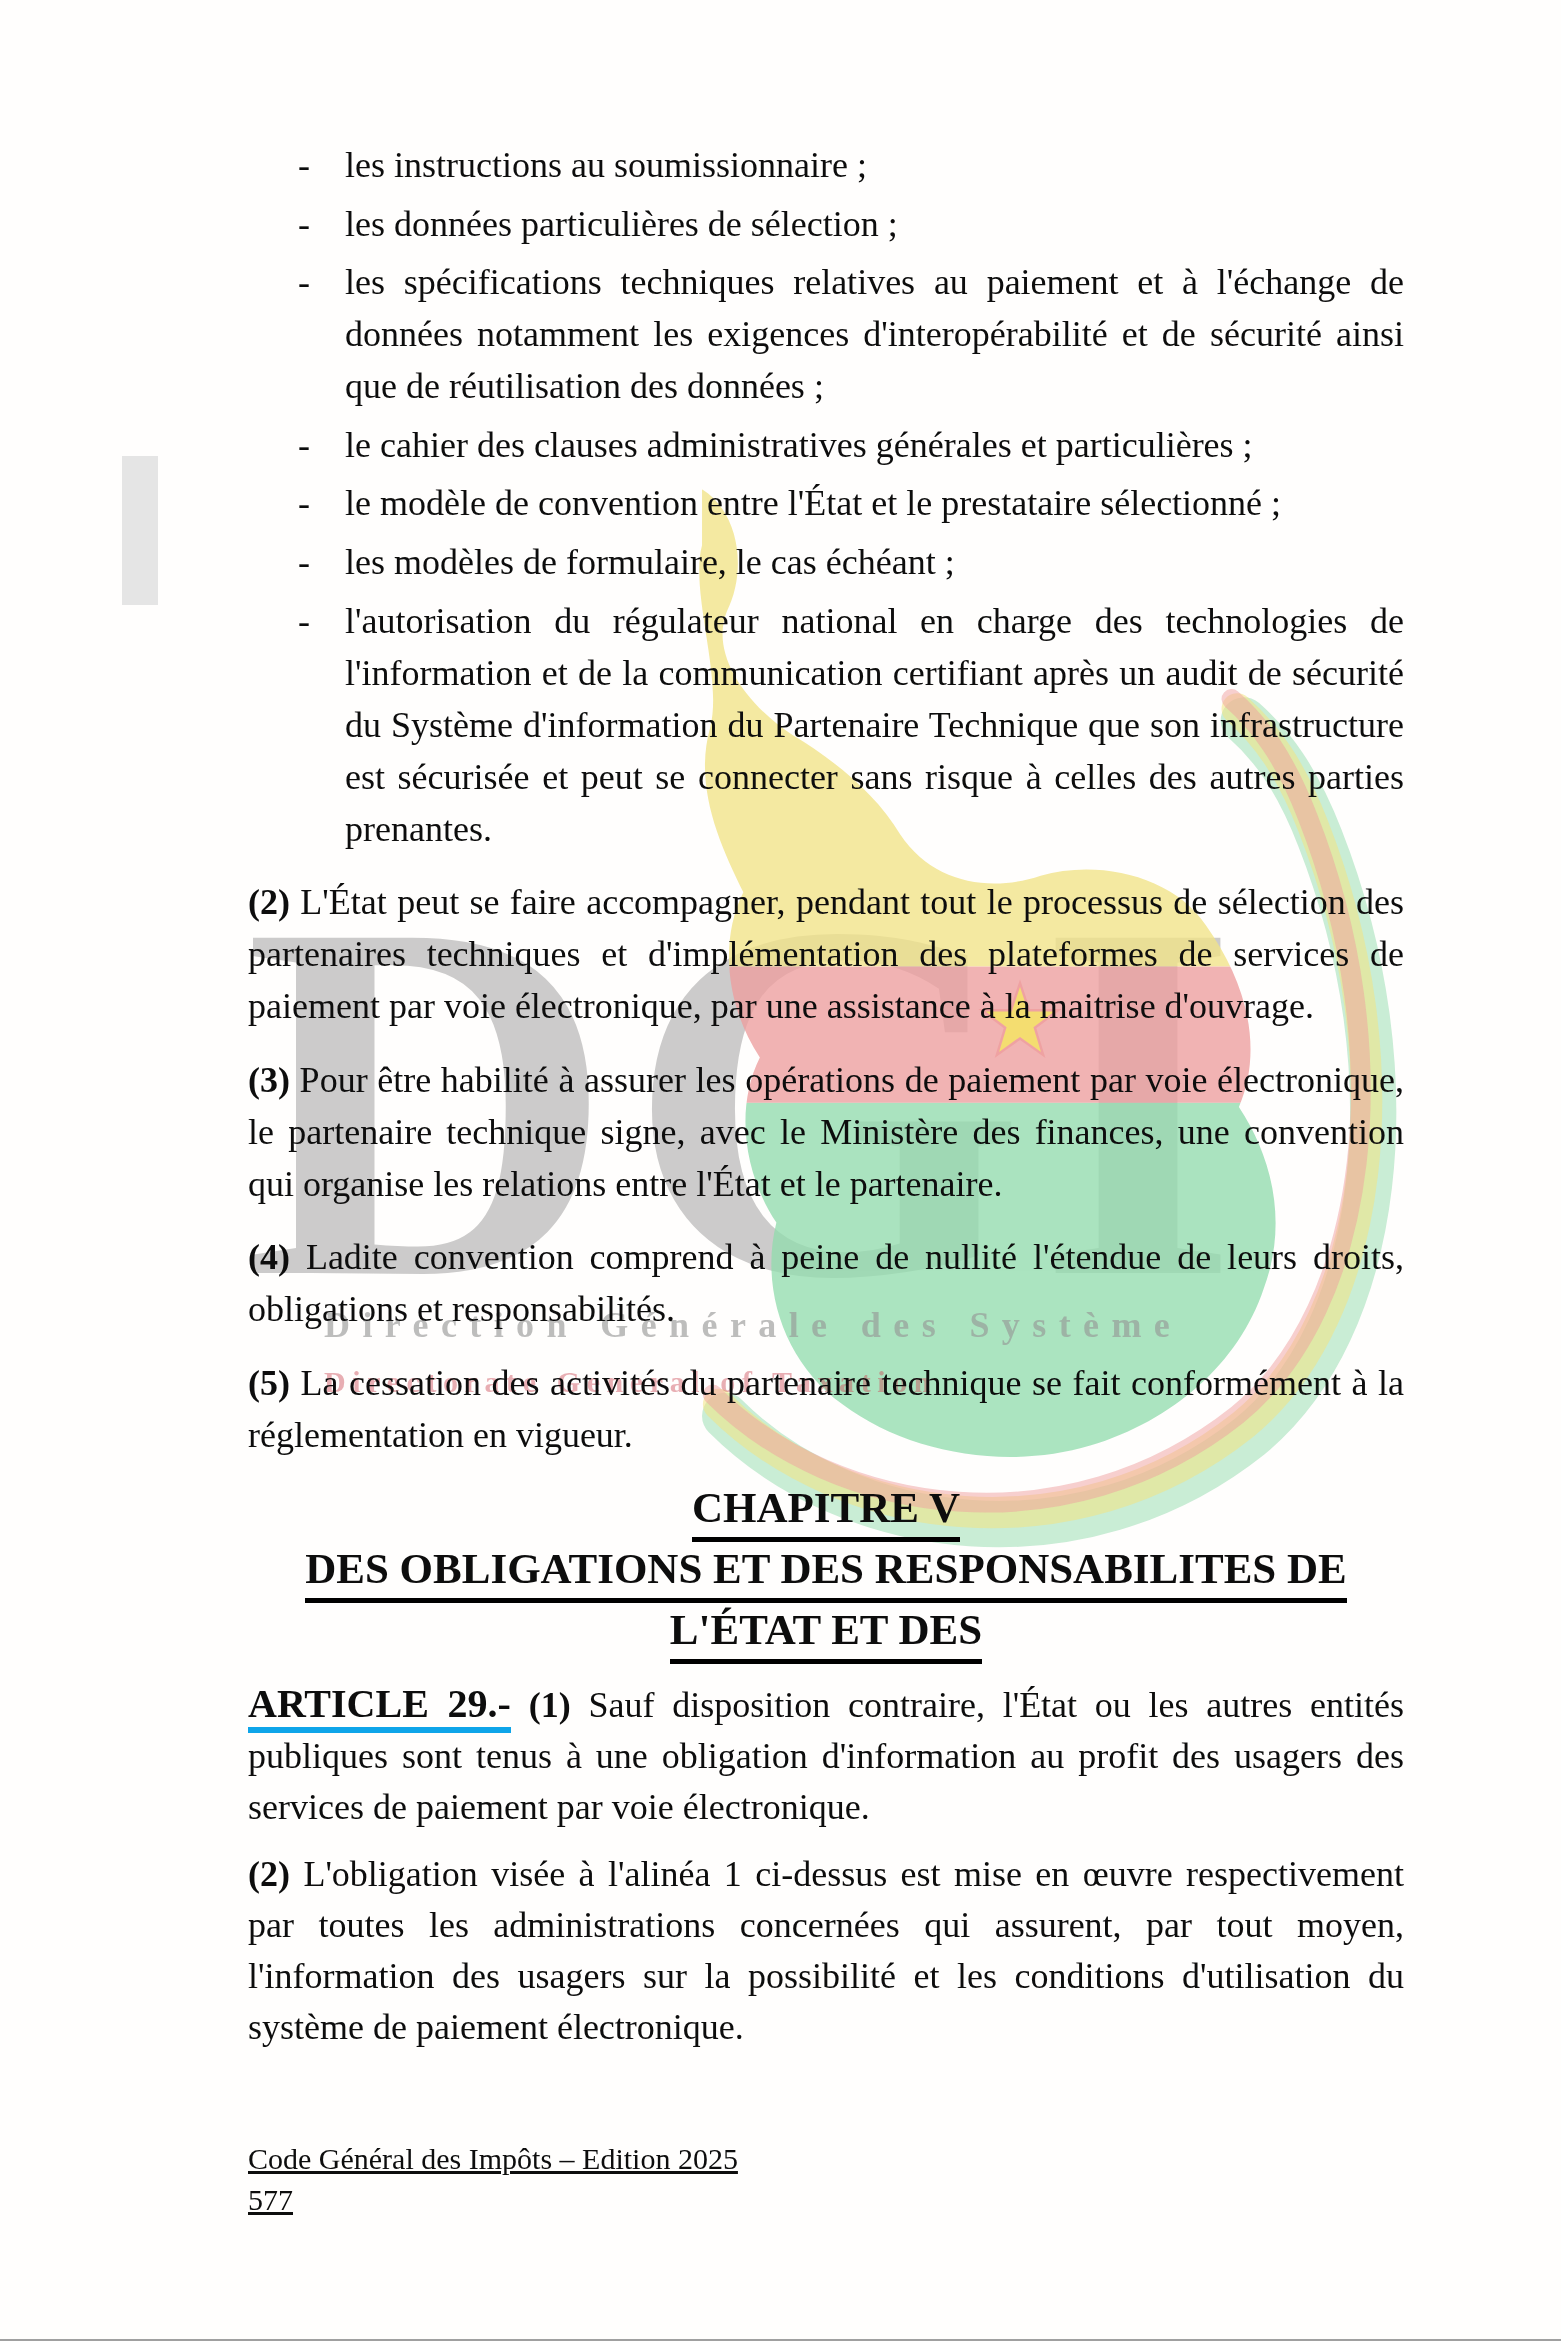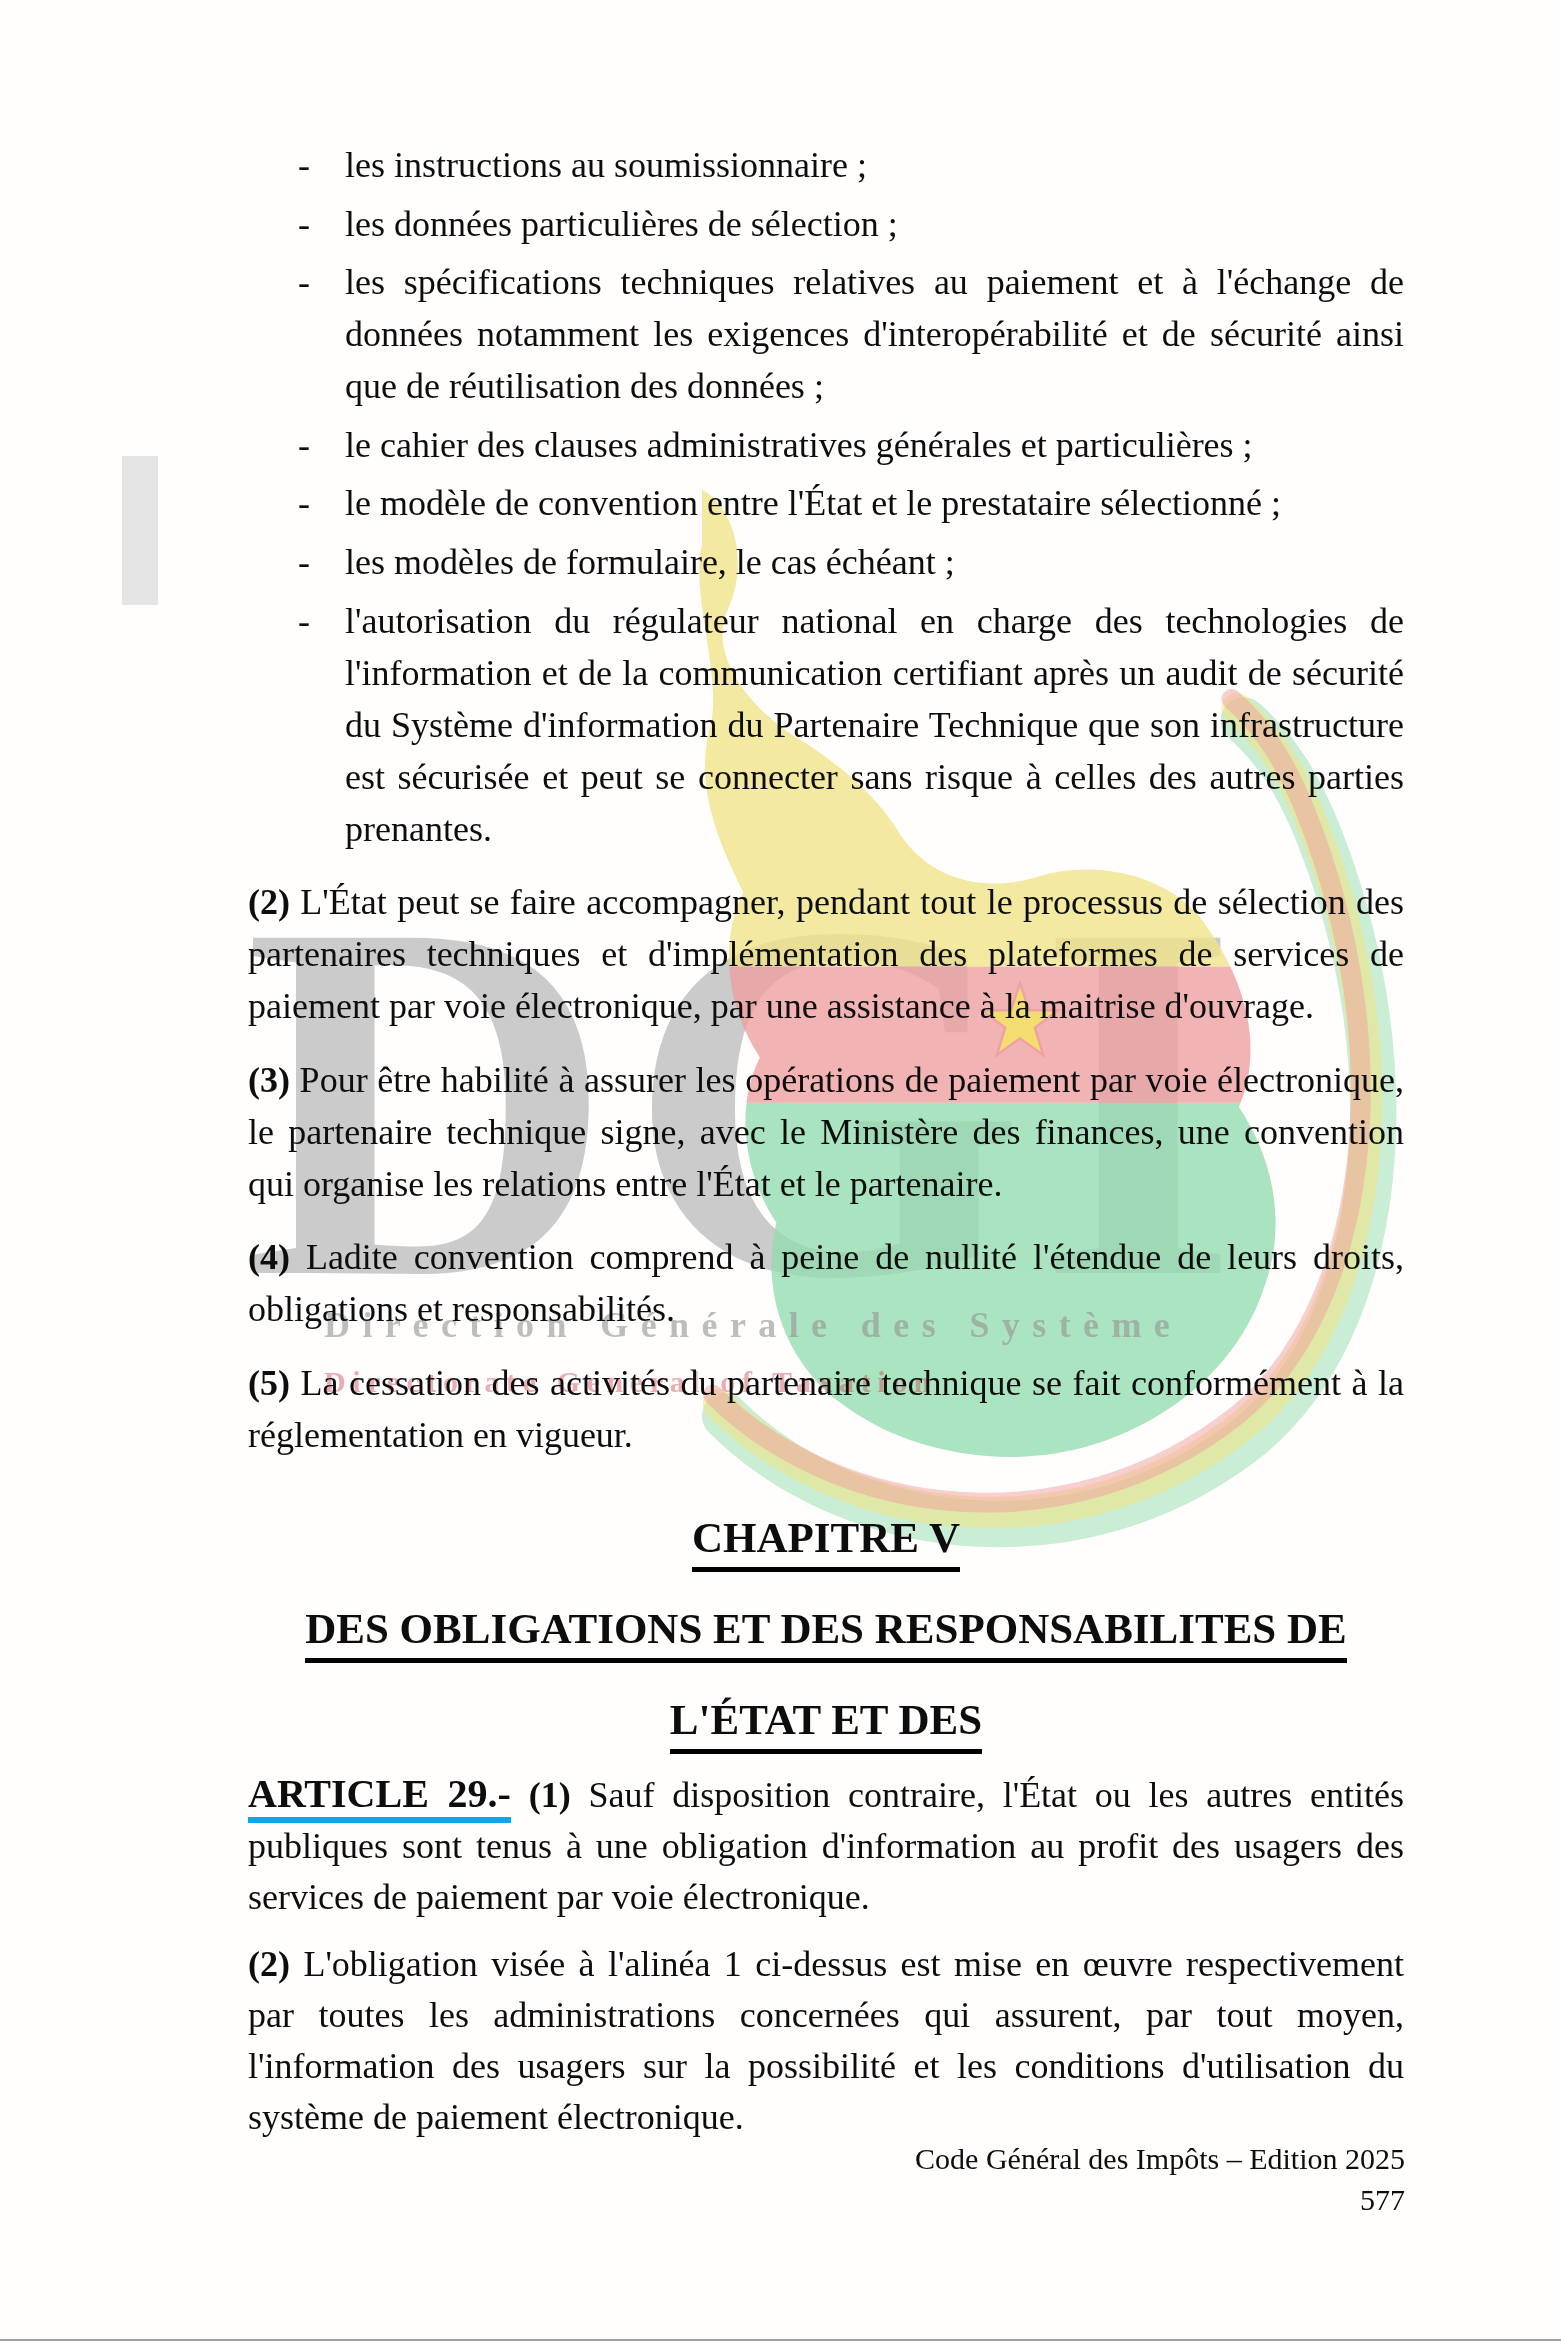--- a/index.html
+++ b/index.html
@@ -75,36 +75,35 @@
 
   .heading { margin: 0; text-align: center; line-height: 0; }
   .heading.first { margin-top: 20px; }
   .heading.left { text-align: center; text-decoration: underline; }
   .hline {
     display: inline-block;
     font-size: 43px; font-weight: bold; line-height: 53px;
     border-bottom: 5.8px solid #000;
     padding-bottom: 3.3px;
     white-space: nowrap;
-    margin-top: 30px;
   }
 
   .article-para  { line-height: 51px; margin-top: 13.2px; }
   .article-para2 { line-height: 51px; margin-top: 16.5px; }
   .article-label {
     font-weight: bold; font-size: 40px;
     border-bottom: 6px solid #0ea5e9;
     padding-bottom: 1.7px;
   }
 
   .footer {
     position: absolute; z-index: 1;
     left: 248px; width: 1157px; top: 2138px;
-    text-align: right;
-    font-size: 30px; line-height: 41px;
+    text-align: left;
+    font-size: 30px; line-height: 41px; text-decoration: underline;
   }
 </style>
 </head>
 <body>
 
 <div class="page">
 
   <div class="watermark">
     <div class="scan-bar"></div>
     <div class="wm-dgi">DGI</div>

